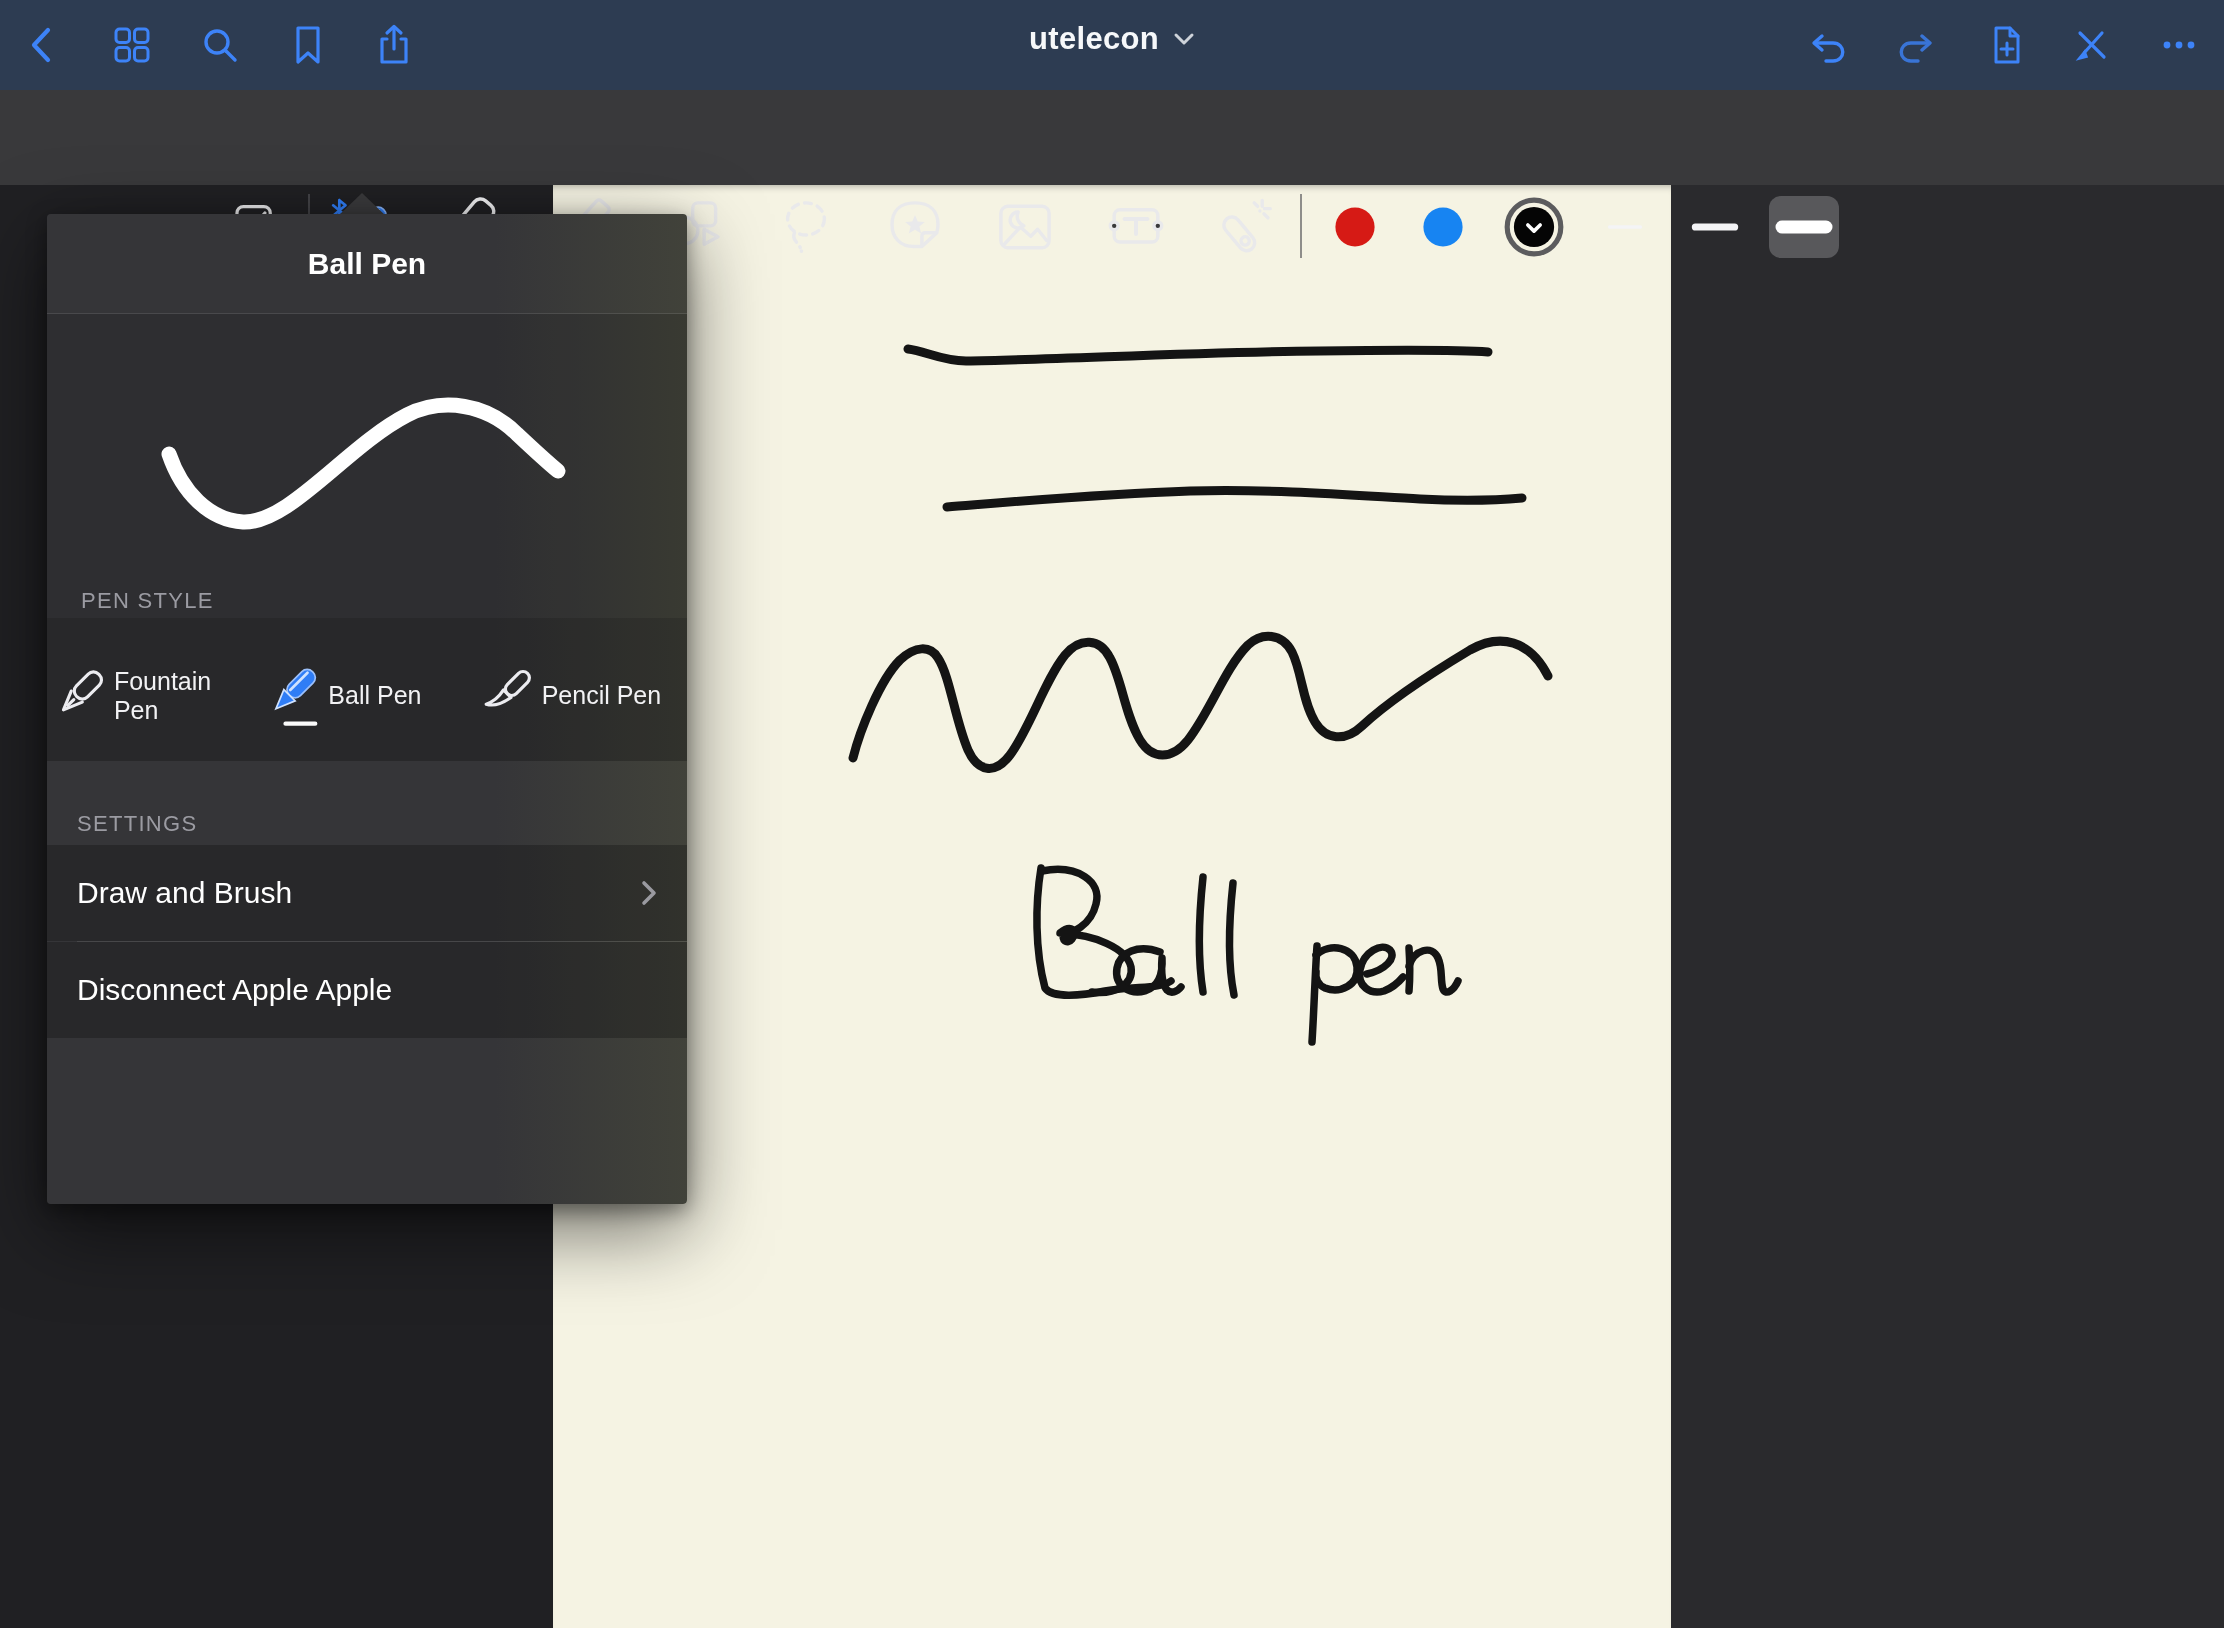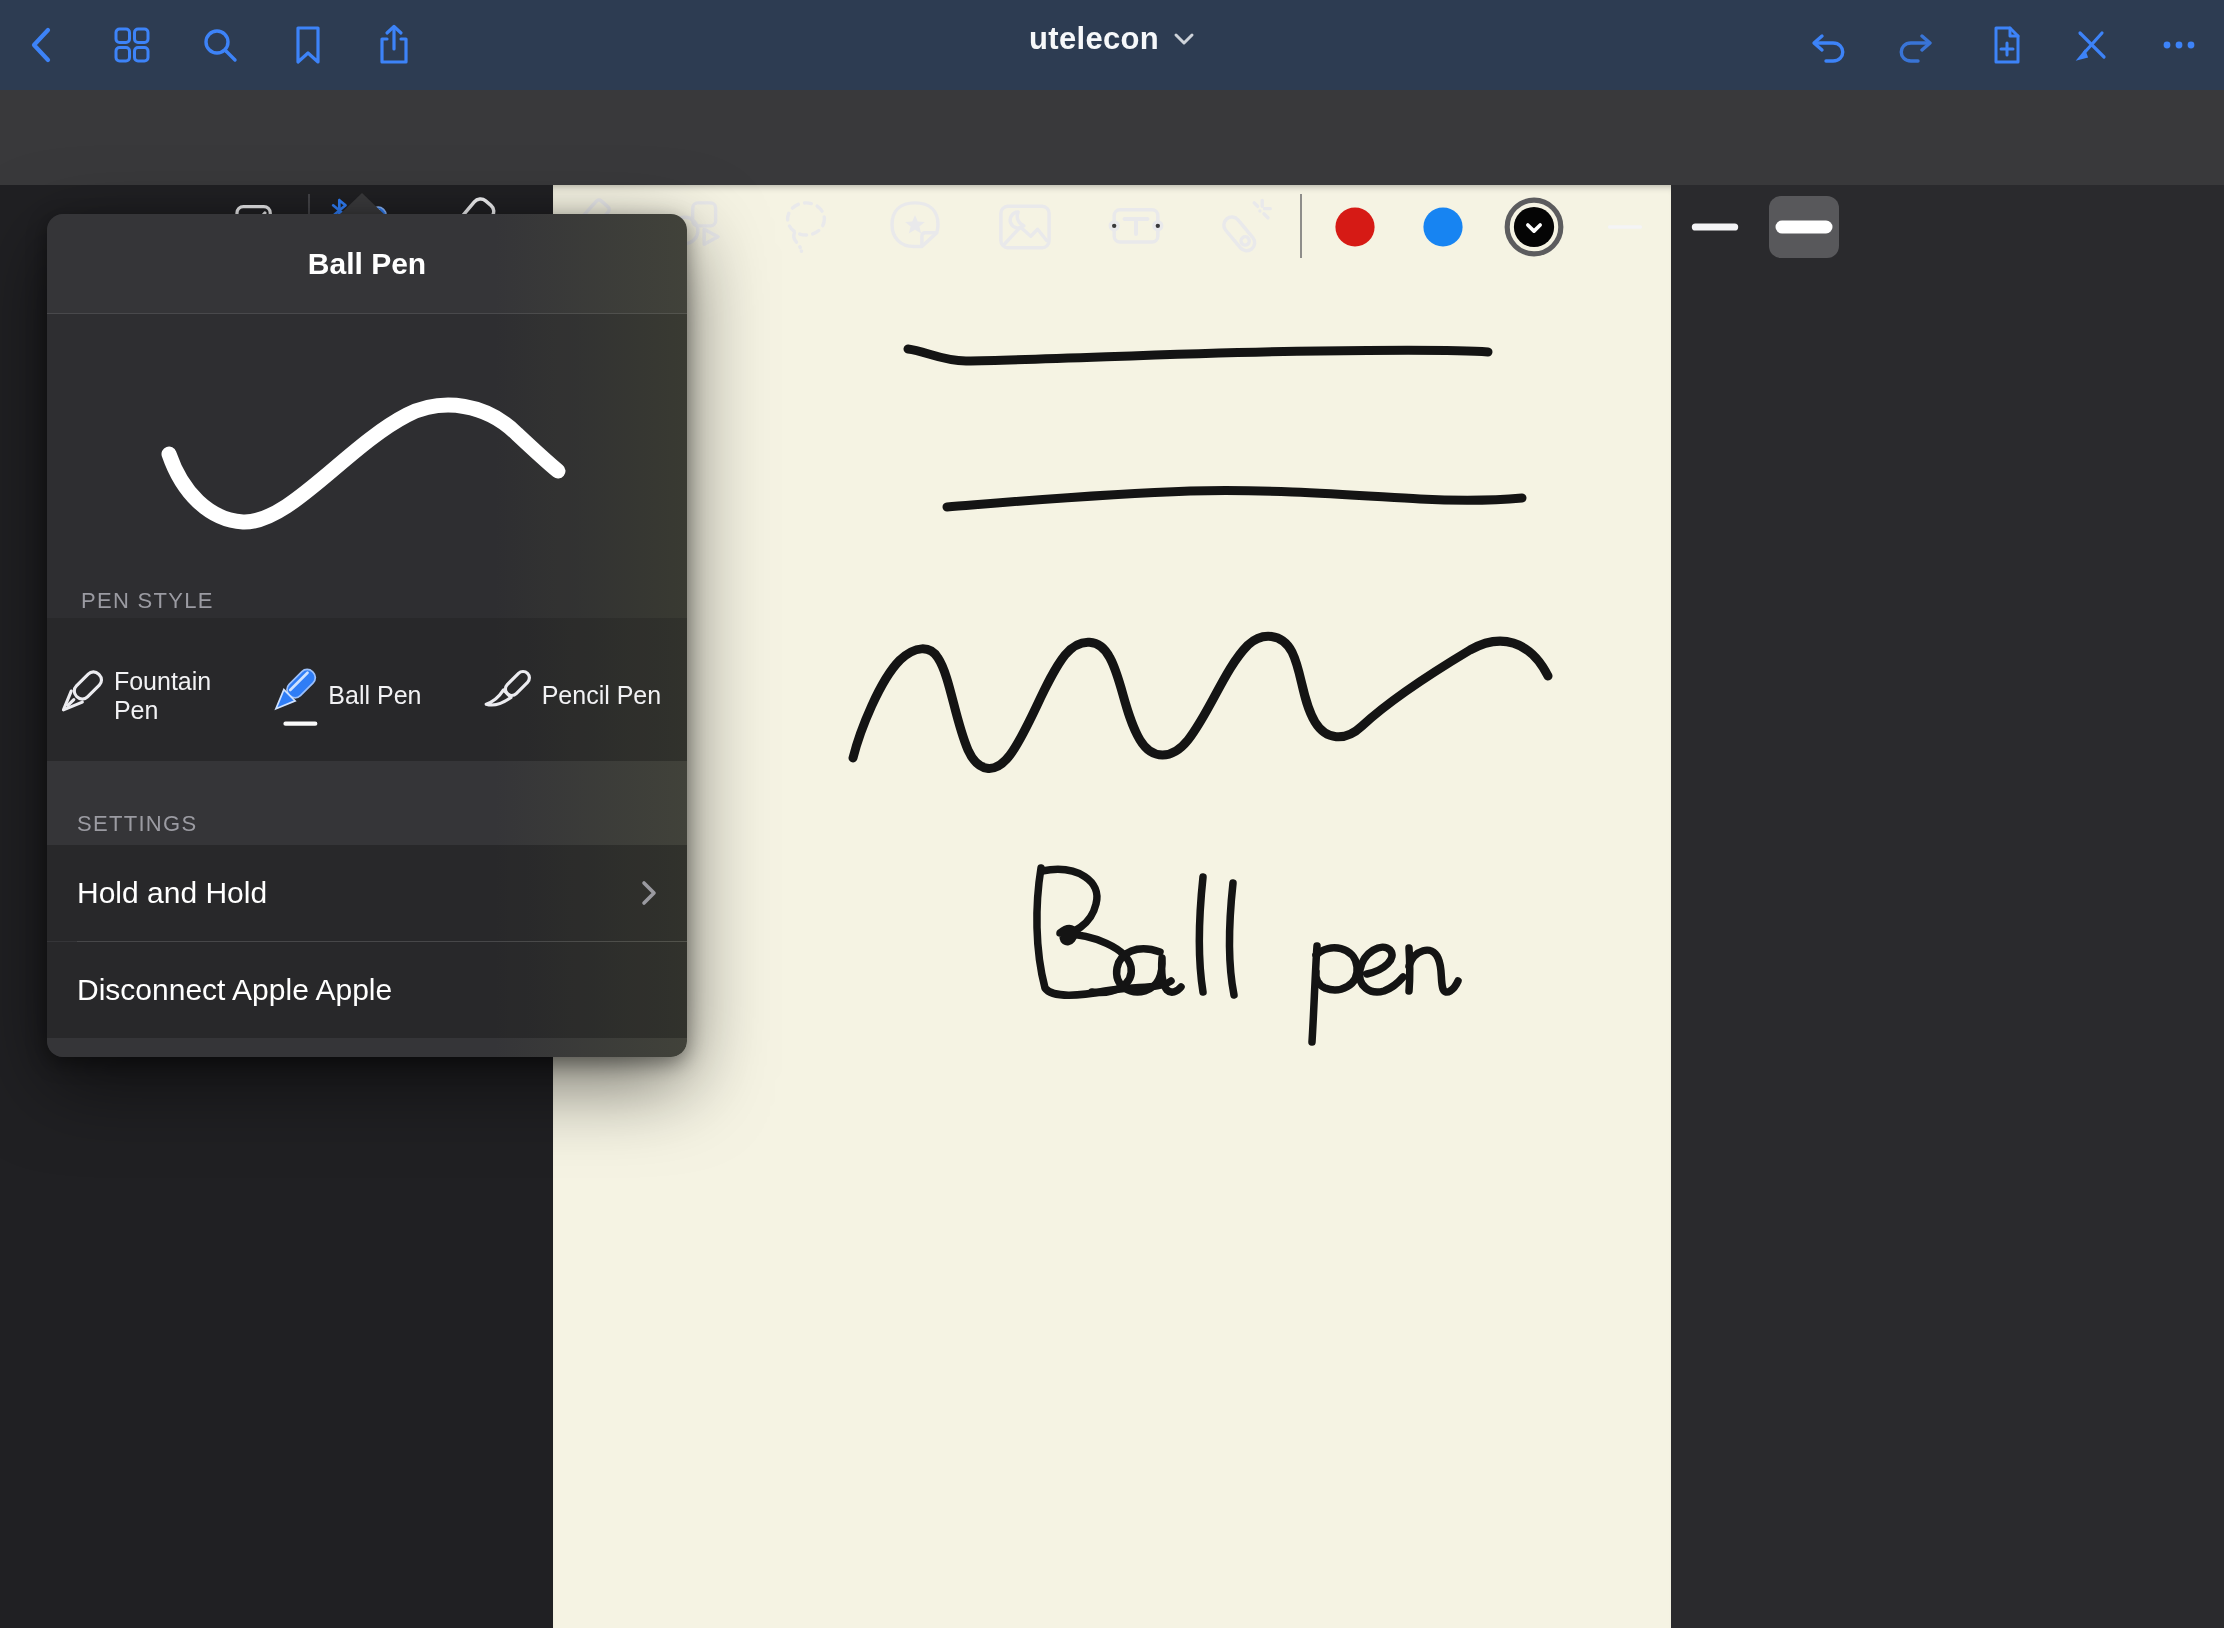--- a/index.html
+++ b/index.html
@@ -23,21 +23,21 @@
   .vsep{position:absolute;top:104px;width:2px;height:64px;background:#56565a;opacity:.65;}
 
   
   #panel-left{left:0;top:185px;width:553px;height:1443px;background:#202023;}
   #panel-right{left:1671px;top:185px;width:553px;height:1443px;background:#2a2a2d;}
   #paper{left:553px;top:184px;width:1118px;height:1444px;background:#f5f3e3;
          box-shadow:inset 0 8px 10px -8px rgba(0,0,0,.45);}
   #ink{left:553px;top:184px;}
 
   
-  #popover{left:47px;top:214px;width:640px;height:843px;border-radius:16px;
+  #popover{left:47px;top:214px;width:640px;height:990px;border-radius:4px;
            background:linear-gradient(90deg,#353538 70%,#41423a 100%);
            box-shadow:0 26px 80px rgba(0,0,0,.55),0 6px 20px rgba(0,0,0,.4);
            display:flex;flex-direction:column;overflow:hidden;}
   #popover-notch{left:338px;top:193px;width:48px;height:23px;background:#3a3a3c;
            clip-path:polygon(50% 0,100% 100%,0 100%);}
   .pop-header{height:99px;display:flex;align-items:center;justify-content:center;}
   .pop-title{color:#ffffff;font-size:30px;font-weight:600;}
   .hdiv{height:1px;background:rgba(255,255,255,.10);}
   .pop-preview{height:272px;background:rgba(0,0,0,.12);position:relative;}
   .pop-seclabel{color:#9b9ba2;font-size:22px;letter-spacing:1.3px;padding-left:30px;
@@ -341,21 +341,21 @@
             </g>
         </svg>
         <span class="pen-opt-label">Pencil Pen</span>
       </div>
     </div>
 
     <div class="pop-gap"></div>
     <div class="pop-seclabel lbl-settings">SETTINGS</div>
 
     <div class="pop-row">
-      <span class="pop-row-label">Hold and Hold</span>
+      <span class="pop-row-label">Draw and Brush</span>
       <svg width="16" height="26" viewBox="0 0 16 26" fill="none" stroke="#9a9aa0" stroke-width="3.6" stroke-linecap="round" stroke-linejoin="round">
           <path d="M 3 3 L 13 13 L 3 23"></path>
         </svg>
     </div>
     <div class="row-div"></div>
     <div class="pop-row">
       <span class="pop-row-label">Disconnect Apple Apple</span>
     </div>
     <div class="pop-footer"></div>
   </div>

